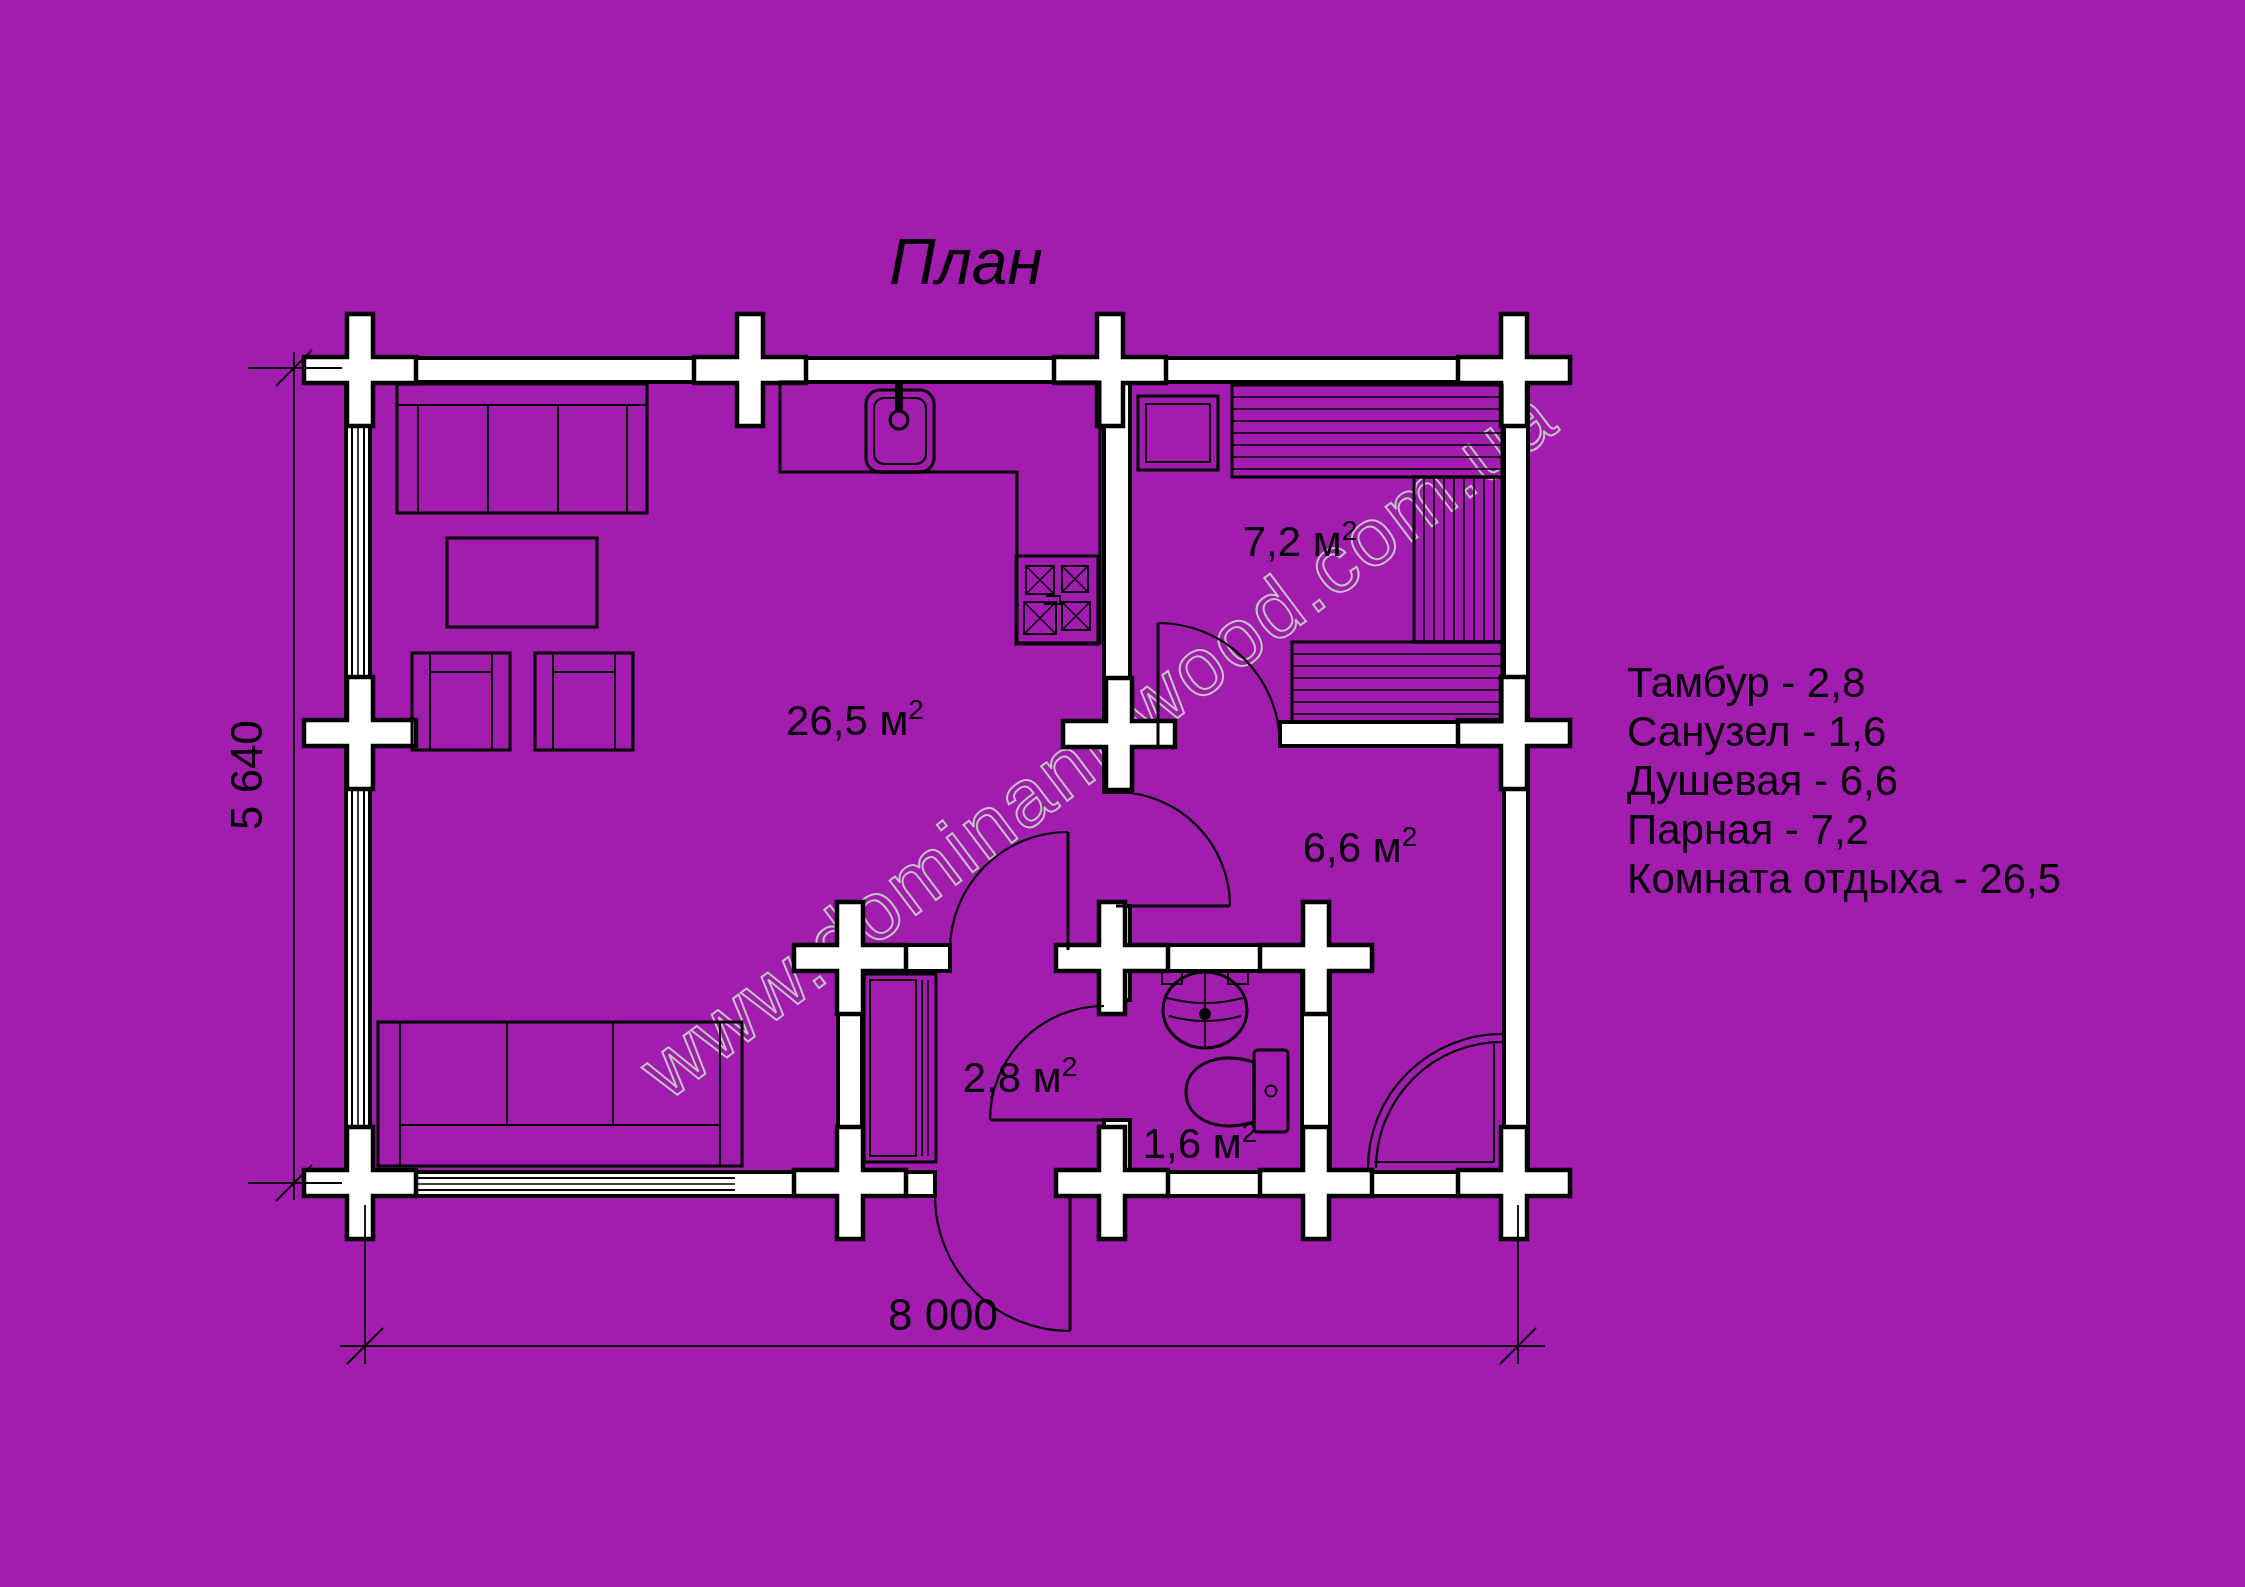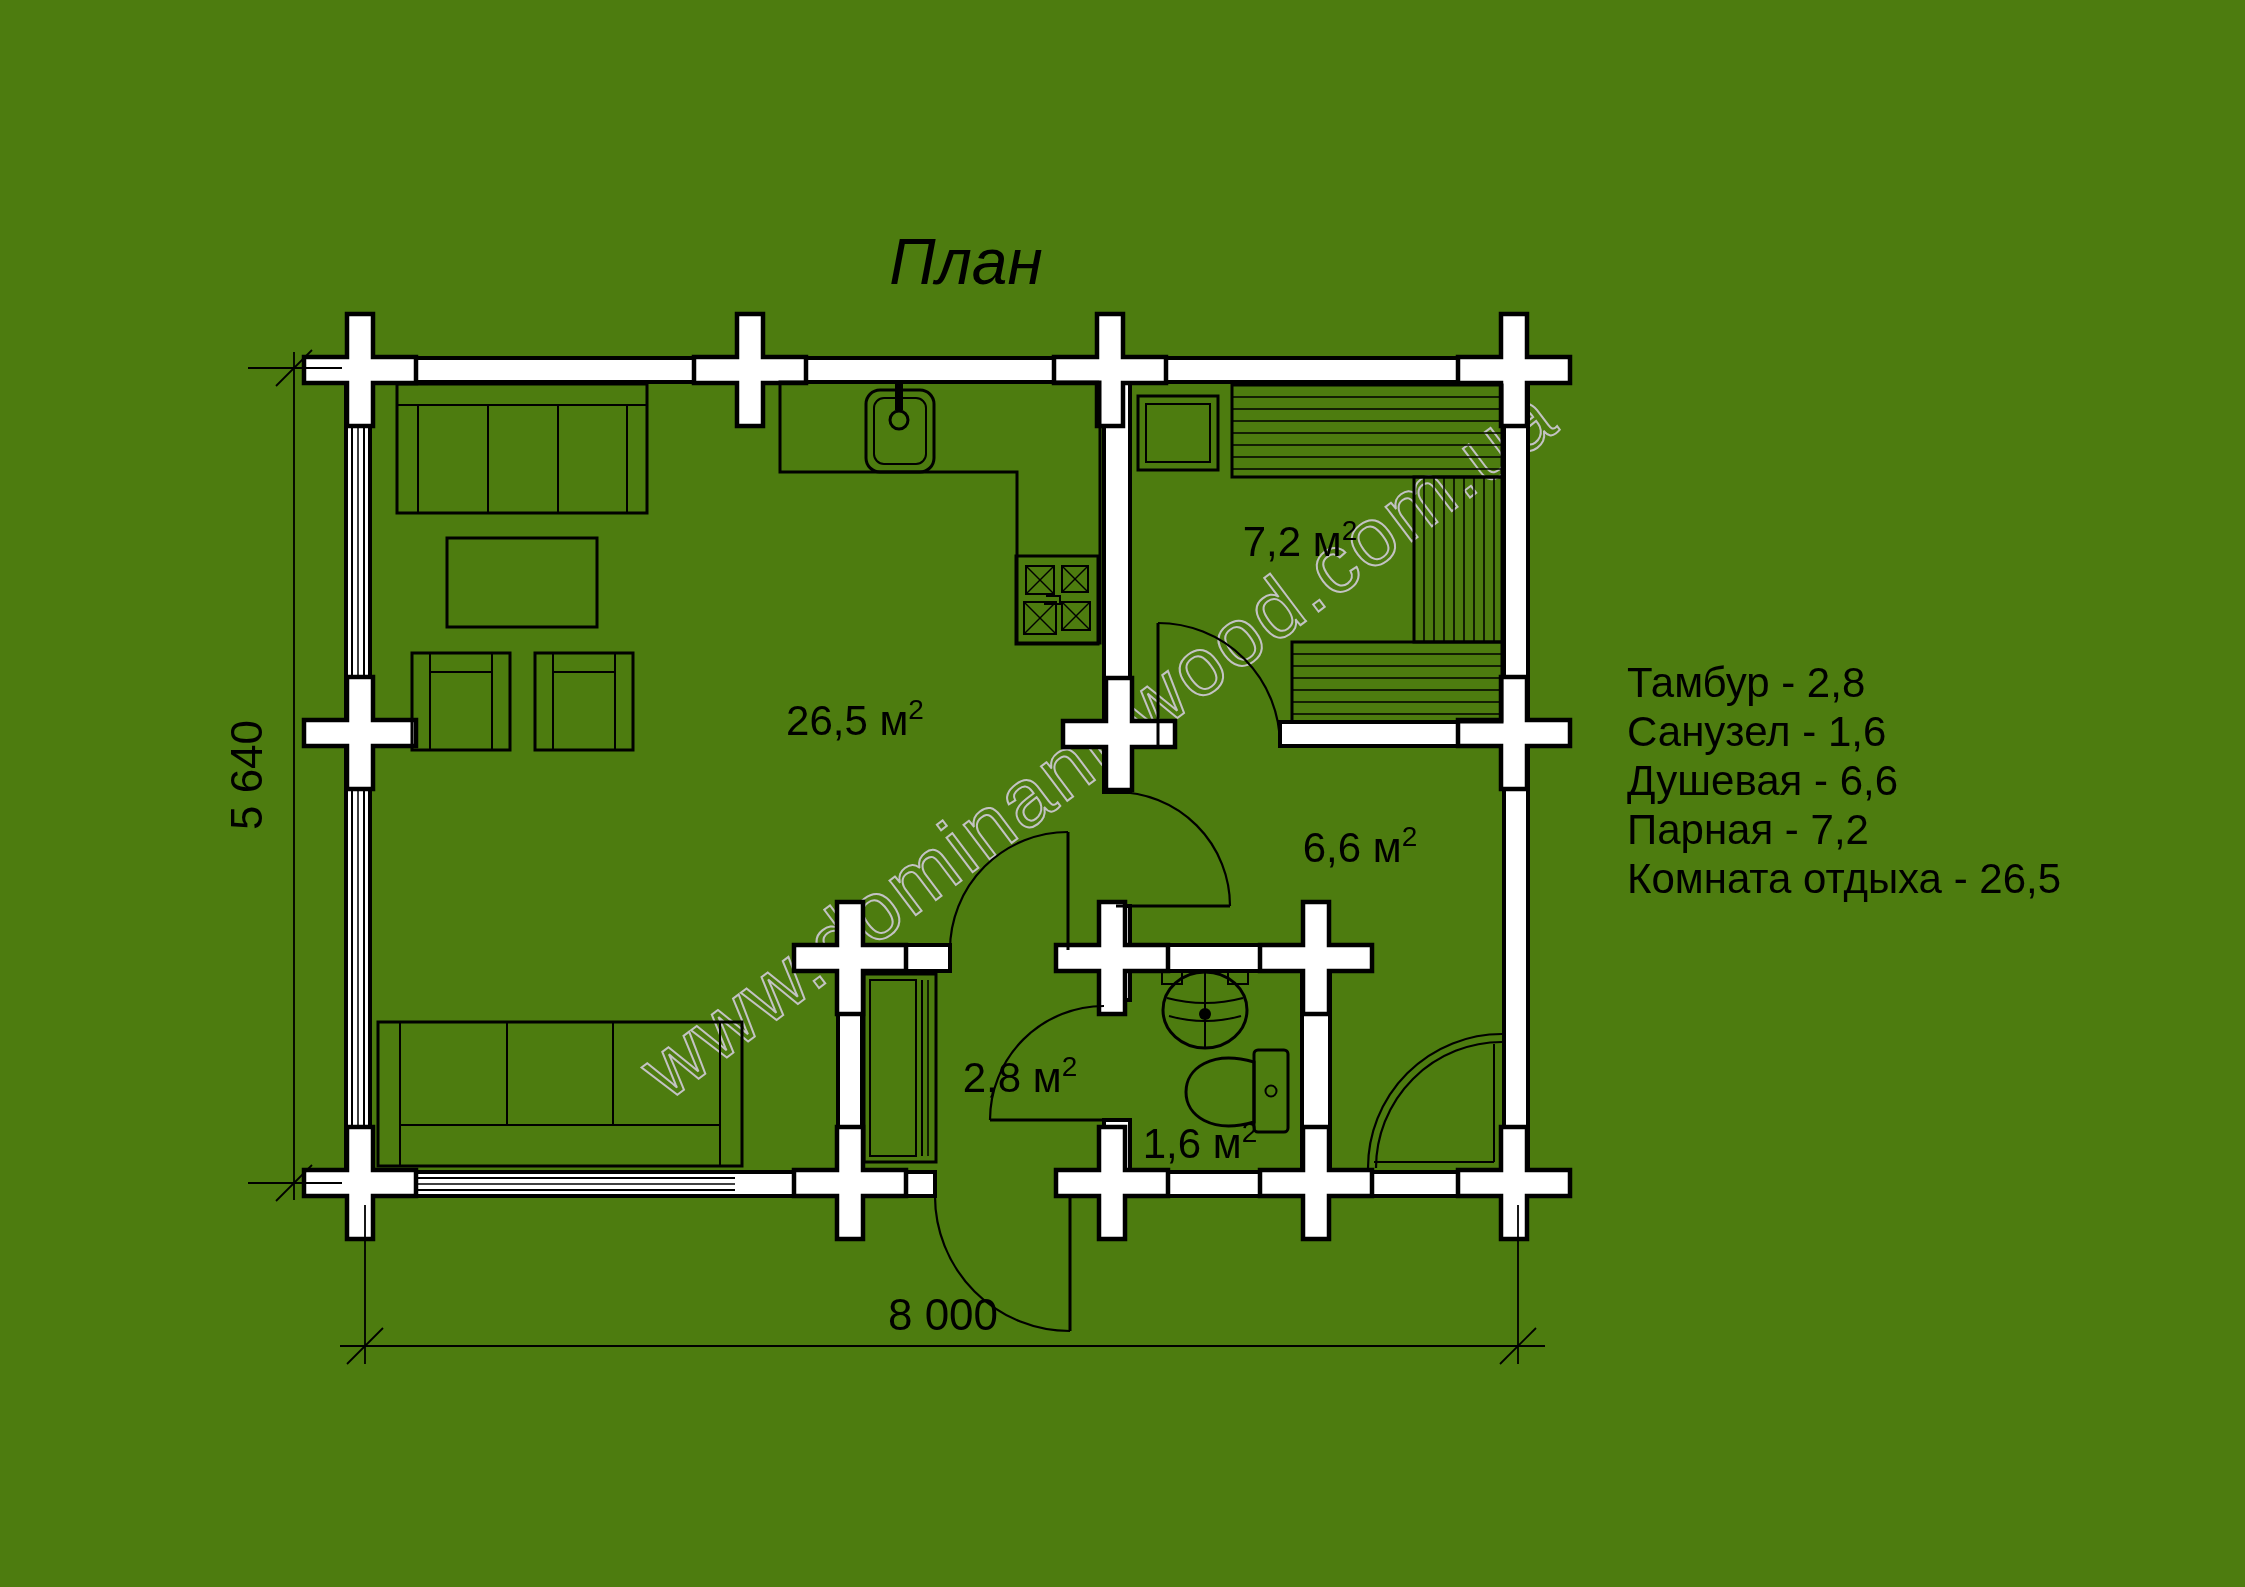--- a/index.html
+++ b/index.html
@@ -1,16 +1,16 @@
 <!DOCTYPE html>
 <html><head>
 <meta charset="utf-8">
 <style>
   html,body{margin:0;padding:0;background:#fff;}
-  .page{position:relative;width:2245px;height:1587px;background:#4d7c0f;overflow:hidden;
+  .page{position:relative;width:2245px;height:1587px;background:#a21caf;overflow:hidden;
         font-family:"Liberation Sans", sans-serif;}
   svg{display:block;}
   text{fill:#000;}
   .lbl{font-size:42px;}
   .sup{font-size:28px;}
   .dim{font-size:44px;}
   .ttl{font-size:64px;font-style:italic;}
   .lgd{font-size:42px;}
   .wall{fill:#fff;stroke:#000;stroke-width:4;}
   .cross{fill:#fff;stroke:#000;stroke-width:4.5;}

